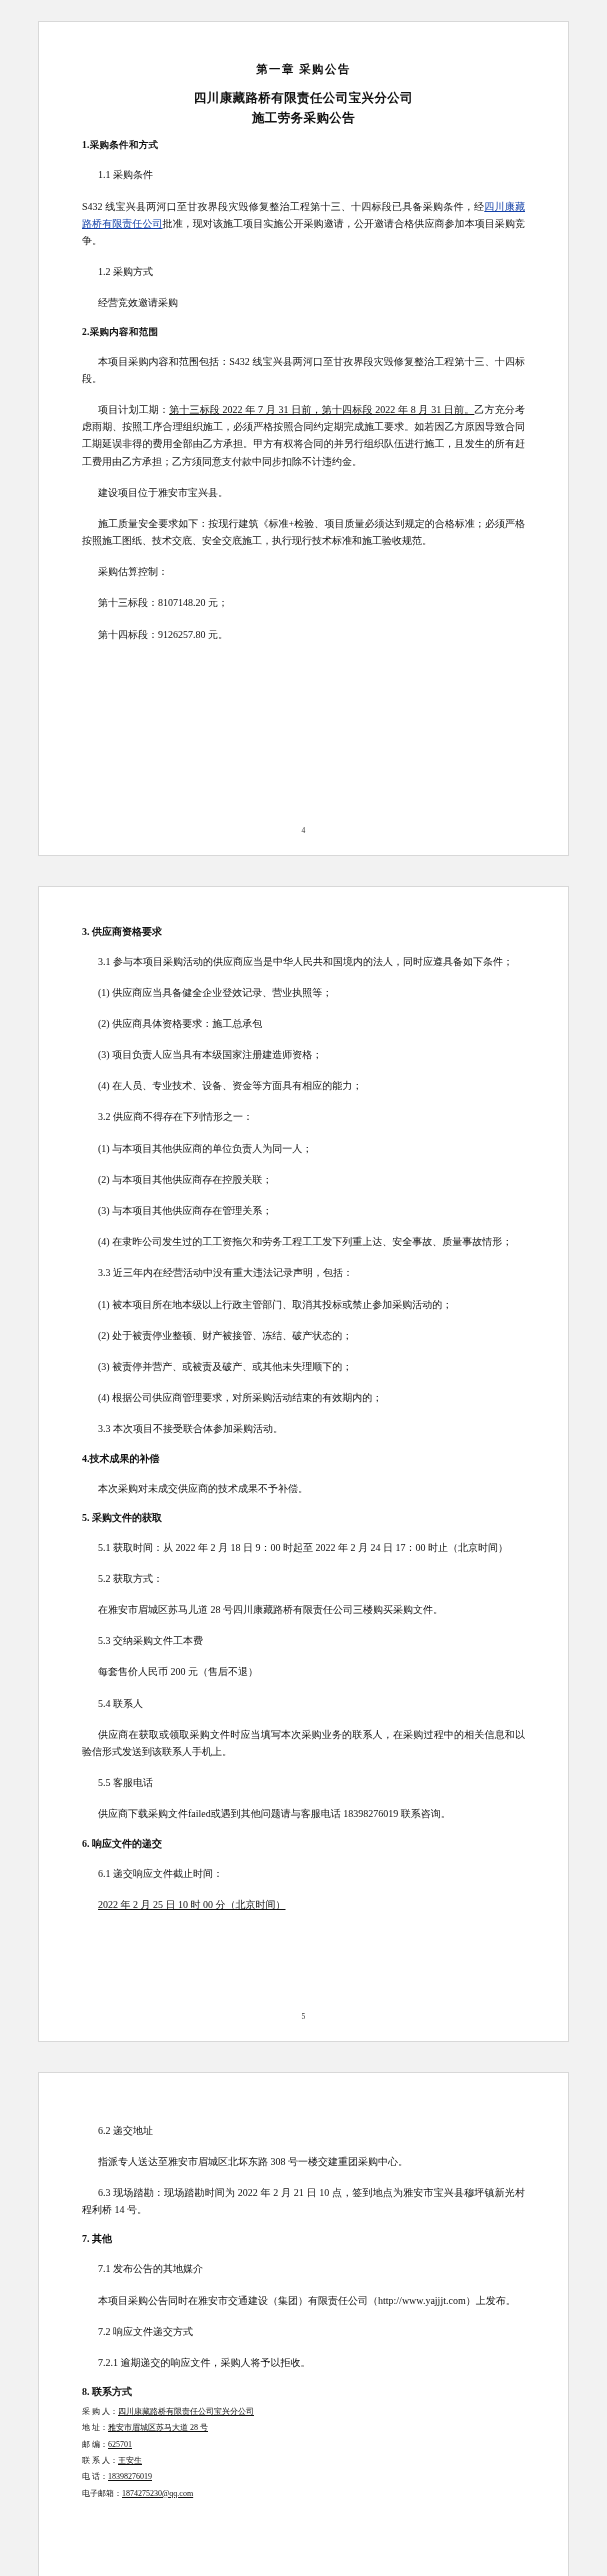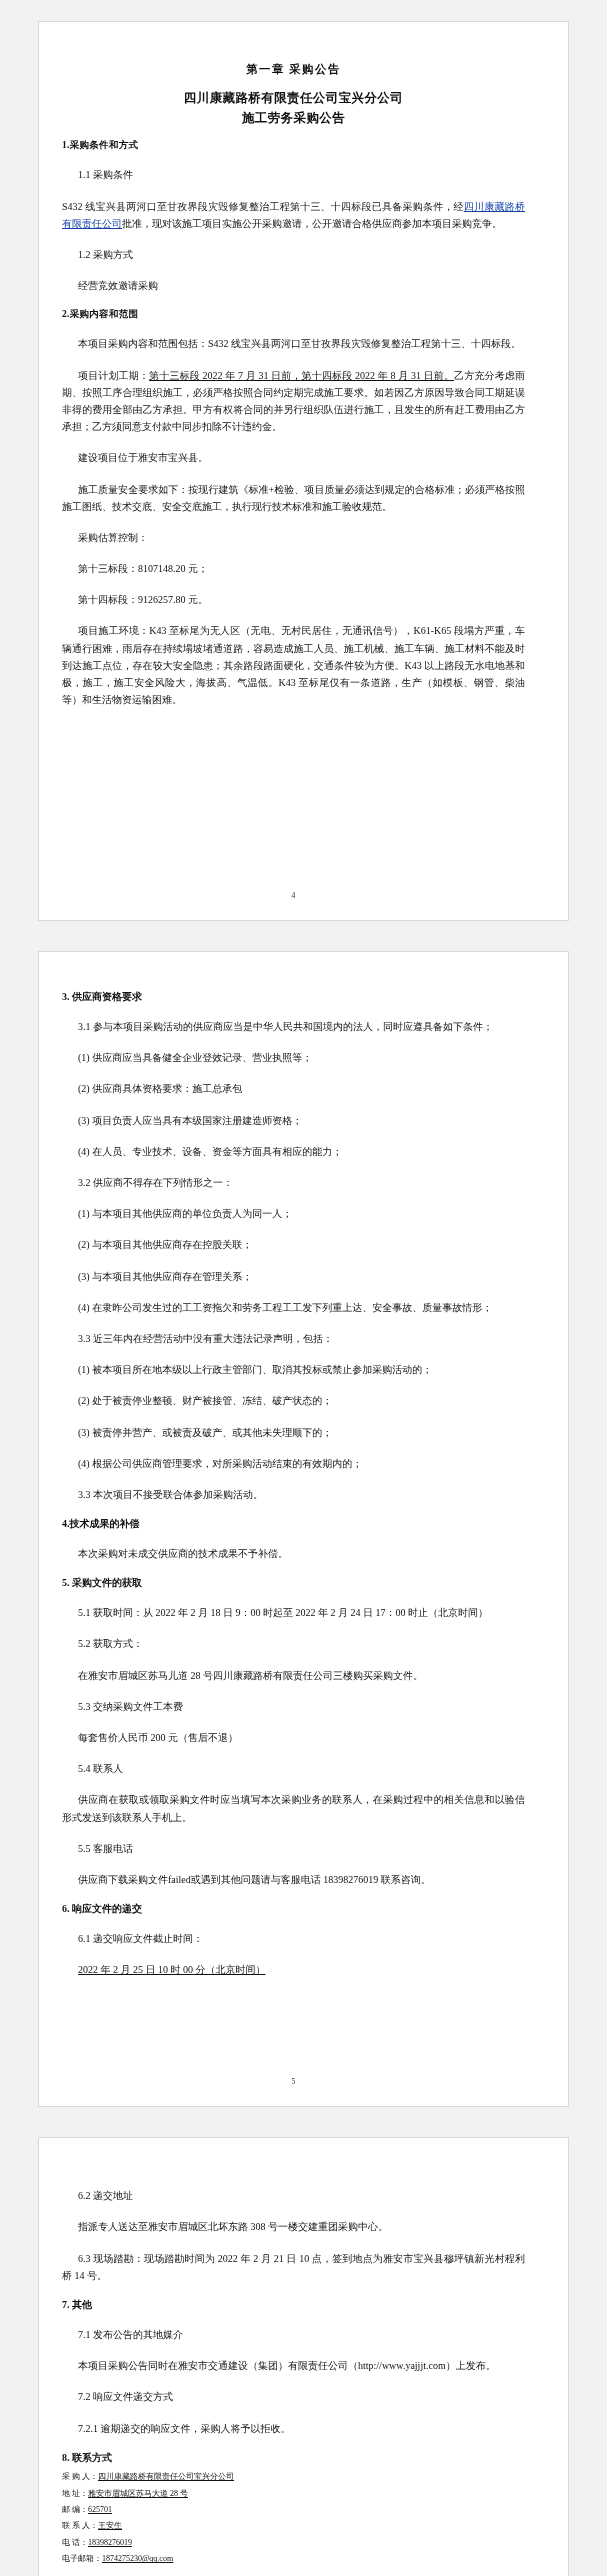--- a/index.html
+++ b/index.html
@@ -13,21 +13,21 @@
   }
   .doc {
     width: 607px;
     margin: 0 auto;
     position: relative;
   }
   .page {
     background: #ffffff;
     width: 531px;
     margin: 0 auto 30px auto;
-    padding: 35px 43px 20px 23px;
+    padding: 35px 43px 20px 43px;
     box-sizing: border-box;
     position: relative;
     border: 0.8px solid #d8d8d8;
     color: #111;
   }
   .page:first-child { margin-top: 21px; }
 
   .ch-title {
     text-align: center;
     font-size: 11.4px;
@@ -138,21 +138,20 @@
     <p class="t ind">经营竞效邀请采购</p>
 
     <h2 class="sec">2.采购内容和范围</h2>
     <p class="t ind">本项目采购内容和范围包括：S432 线宝兴县两河口至甘孜界段灾毁修复整治工程第十三、十四标段。</p>
     <p class="t ind"><span>项目计划工期：</span><span class="u">第十三标段 2022 年 7 月 31 日前，第十四标段 2022 年 8 月 31 日前。</span><span>乙方充分考虑雨期、按照工序合理组织施工，必须严格按照合同约定期完成施工要求。如若因乙方原因导致合同工期延误非得的费用全部由乙方承担。甲方有权将合同的并另行组织队伍进行施工，且发生的所有赶工费用由乙方承担；乙方须同意支付款中同步扣除不计违约金。</span></p>
     <p class="t ind">建设项目位于雅安市宝兴县。</p>
     <p class="t ind">施工质量安全要求如下：按现行建筑《标准+检验、项目质量必须达到规定的合格标准；必须严格按照施工图纸、技术交底、安全交底施工，执行现行技术标准和施工验收规范。</p>
     <p class="t ind">采购估算控制：</p>
     <p class="t ind">第十三标段：8107148.20 元；</p>
     <p class="t ind">第十四标段：9126257.80 元。</p>
-    <p class="t ind">项目施工环境：K43 至标尾为无人区（无电、无村民居住，无通讯信号），K61-K65 段塌方严重，车辆通行困难，雨后存在持续塌坡堵通道路，容易造成施工人员、施工机械、施工车辆、施工材料不能及时到达施工点位，存在较大安全隐患；其余路段路面硬化，交通条件较为方便。K43 以上路段无水电地基和极，施工，施工安全风险大，海拔高、气温低。K43 至标尾仅有一条道路，生产（如模板、钢管、柴油等）和生活物资运输困难。</p>
 
     <div class="spacer-lg"></div>
     <div class="pgnum">4</div>
   </div>
 
   <div class="page">
     <h2 class="sec2 first">3. 供应商资格要求</h2>
     <p class="t ind">3.1 参与本项目采购活动的供应商应当是中华人民共和国境内的法人，同时应遵具备如下条件；</p>
     <p class="t ind">(1) 供应商应当具备健全企业登效记录、营业执照等；</p>
     <p class="t ind">(2) 供应商具体资格要求：施工总承包</p>

